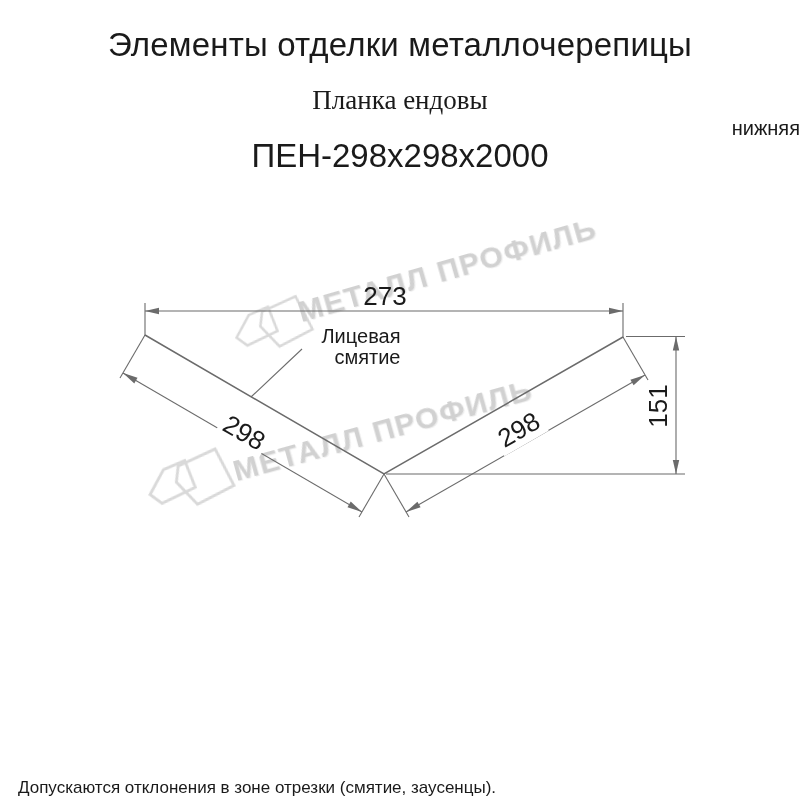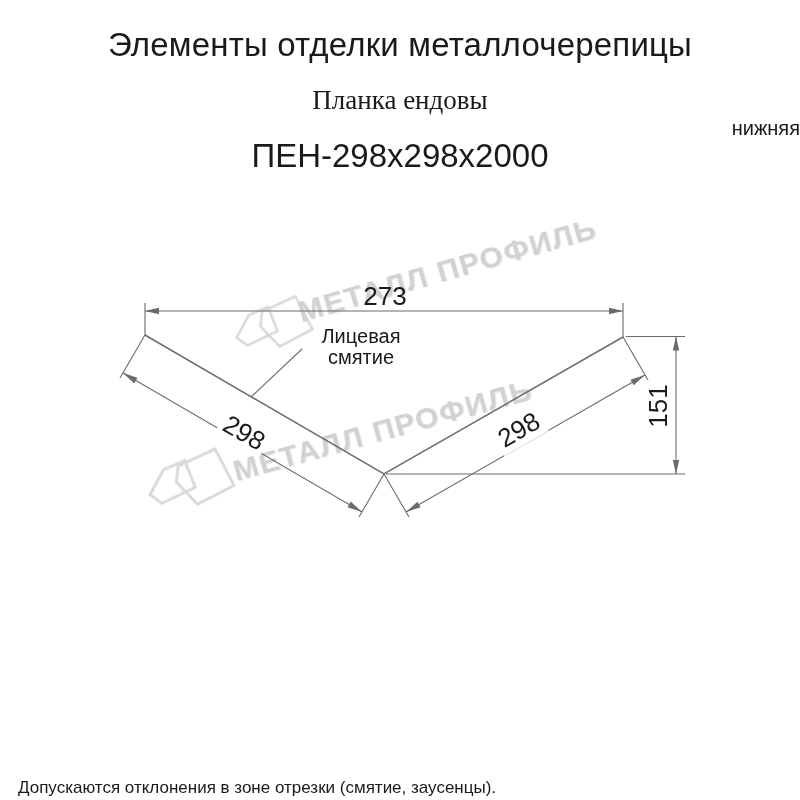--- a/index.html
+++ b/index.html
@@ -28,21 +28,21 @@
     font-size:26px;
     color:var(--text-color);
     white-space:nowrap;
   }
   .dim-514{left:385px;top:296px;transform:translate(-50%,-50%);}
   .dim-298-left{left:244px;top:433px;transform:translate(-50%,-50%) rotate(30deg);background:var(--bg-color);padding:0 4px;}
   .dim-298-right{left:519px;top:430px;transform:translate(-50%,-50%) rotate(-30deg);background:var(--bg-color);padding:0 4px;}
   .dim-151{left:658px;top:406px;transform:translate(-50%,-50%) rotate(-90deg);}
   .face-label{
     left:361px;top:347px;transform:translate(-50%,-50%);
-    font-size:20px;line-height:21px;text-align:center;white-space:nowrap;
+    font-size:20px;line-height:21px;text-align:right;white-space:nowrap;
   }
   .drawing-svg{left:0;top:0;}
   .drawing-svg path,.drawing-svg line{stroke:var(--line-color);fill:none;}
   .profile-line{stroke-width:1.5;}
   .dim-line{stroke-width:1.1;}
   .arrow{fill:var(--line-color);stroke:none;}
   .watermark{filter:blur(0.5px);opacity:0.85;pointer-events:none;}
   .wm-text{
     font-size:30px;font-weight:bold;letter-spacing:1.5px;
     color:var(--wm-color);white-space:nowrap;height:32px;line-height:32px;

